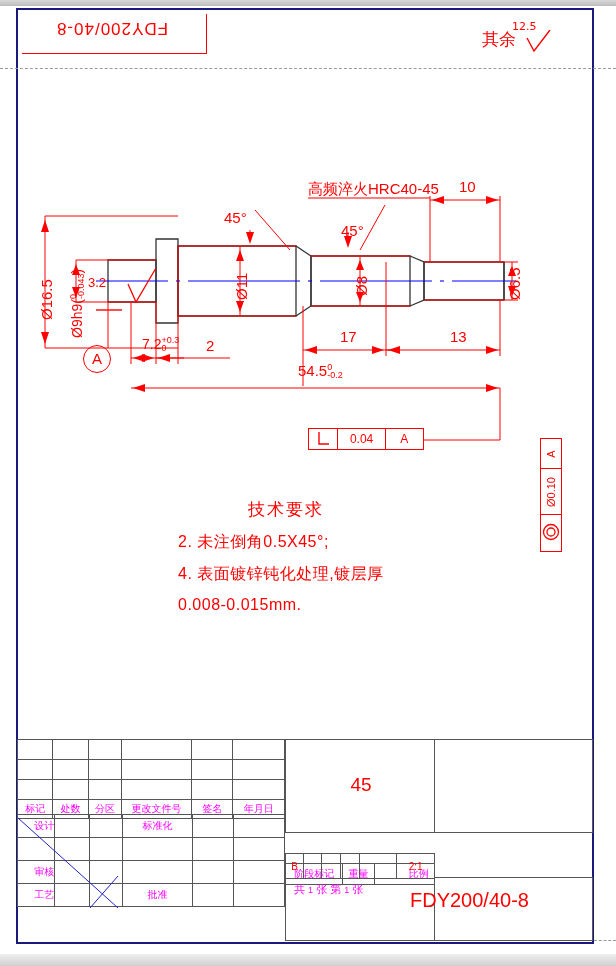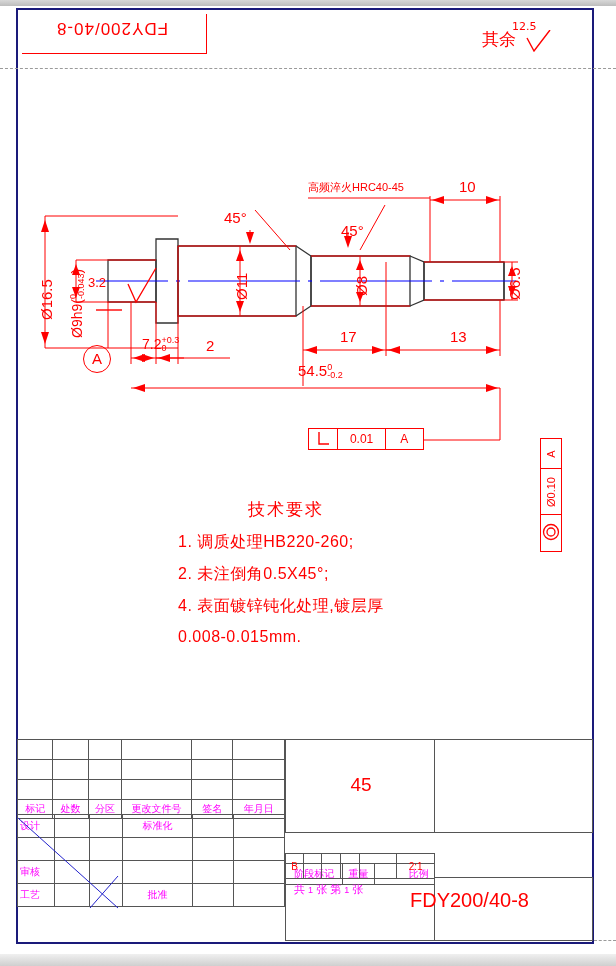--- a/index.html
+++ b/index.html
@@ -67,21 +67,21 @@
   
   .datum{position:absolute;width:26px;height:26px;border:1.4px solid #ff0000;
          border-radius:50%;color:#ff0000;font-size:15px;text-align:center;
          line-height:26px;}
 
   
   .tb{position:absolute;border-collapse:collapse;}
   .tb td{border:1px solid #555;padding:0;font-size:10px;color:#ff00ff;
          text-align:center;vertical-align:middle;}
   .tb td.red{color:#ff0000;}
-  .tb td.l{text-align:left;padding-left:2px;}
+  .tb td.l{text-align:right;padding-left:2px;}
 </style>
 </head>
 <body>
 
 <div id="page">
 
   <div class="chrome-strip chrome-top"></div>
   <div class="chrome-strip chrome-bottom"></div>
 
   <div class="sheet-border"></div>
@@ -263,52 +263,51 @@
   <div class="lbl" style="left:298px;top:362px;font-size:15px;">
     <span>54.5</span><span class="tol"><i>0</i><i>-0.2</i></span>
   </div>
 
   <div class="lbl" style="left:224px;top:209px;">45°</div>
 
   <div class="lbl" style="left:341px;top:222px;">45°</div>
 
   <div class="lbl" style="left:88px;top:275px;font-size:13px;">3.2</div>
 
-  <div class="lbl" style="left:308px;top:180px;font-size:11px;">高频淬火HRC40-45</div>
+  <div class="lbl" style="left:308px;top:180px;font-size:15px;">高频淬火HRC40-45</div>
 
   <div class="datum" style="left:83px;top:345px;">A</div>
 
   <div class="fcf" style="left:308px;top:428px;width:116px;">
     <div style="width:30px;">
       <svg width="16" height="16">
           <polyline points="4,1 4,13 14,13" fill="none" stroke="#ff0000" stroke-width="1.4"></polyline>
         </svg>
     </div>
-    <div style="width:48px;">0.01</div>
+    <div style="width:48px;">0.04</div>
     <div style="width:38px;">A</div>
   </div>
 
   <div class="fcf-v" style="left:540px;top:438px;height:114px;">
     <div style="height:30px;">
       <span>A</span>
     </div>
     <div style="height:46px;">
       <span>Ø0.10</span>
     </div>
     <div style="height:34px;">
       <svg width="18" height="18">
           <circle cx="9" cy="9" r="7.5" fill="none" stroke="#ff0000" stroke-width="1.3"></circle>
           <circle cx="9" cy="9" r="4" fill="none" stroke="#ff0000" stroke-width="1.3"></circle>
         </svg>
     </div>
   </div>
 
   <div class="tech">
     <div class="h">技术要求</div>
-    <div class="li">1. 调质处理HB220-260;</div>
     <div class="li">2. 未注倒角0.5X45°;</div>
     <div class="li">4. 表面镀锌钝化处理,镀层厚</div>
     <div class="li" style="margin-left:0;">0.008-0.015mm.</div>
   </div>
 
   <table class="tb" style="left:17px;top:739px;width:268px;">
     <tbody>
         <tr>
       <td style="width:34px;height:19px;"></td>
           <td style="width:34px;"></td>

